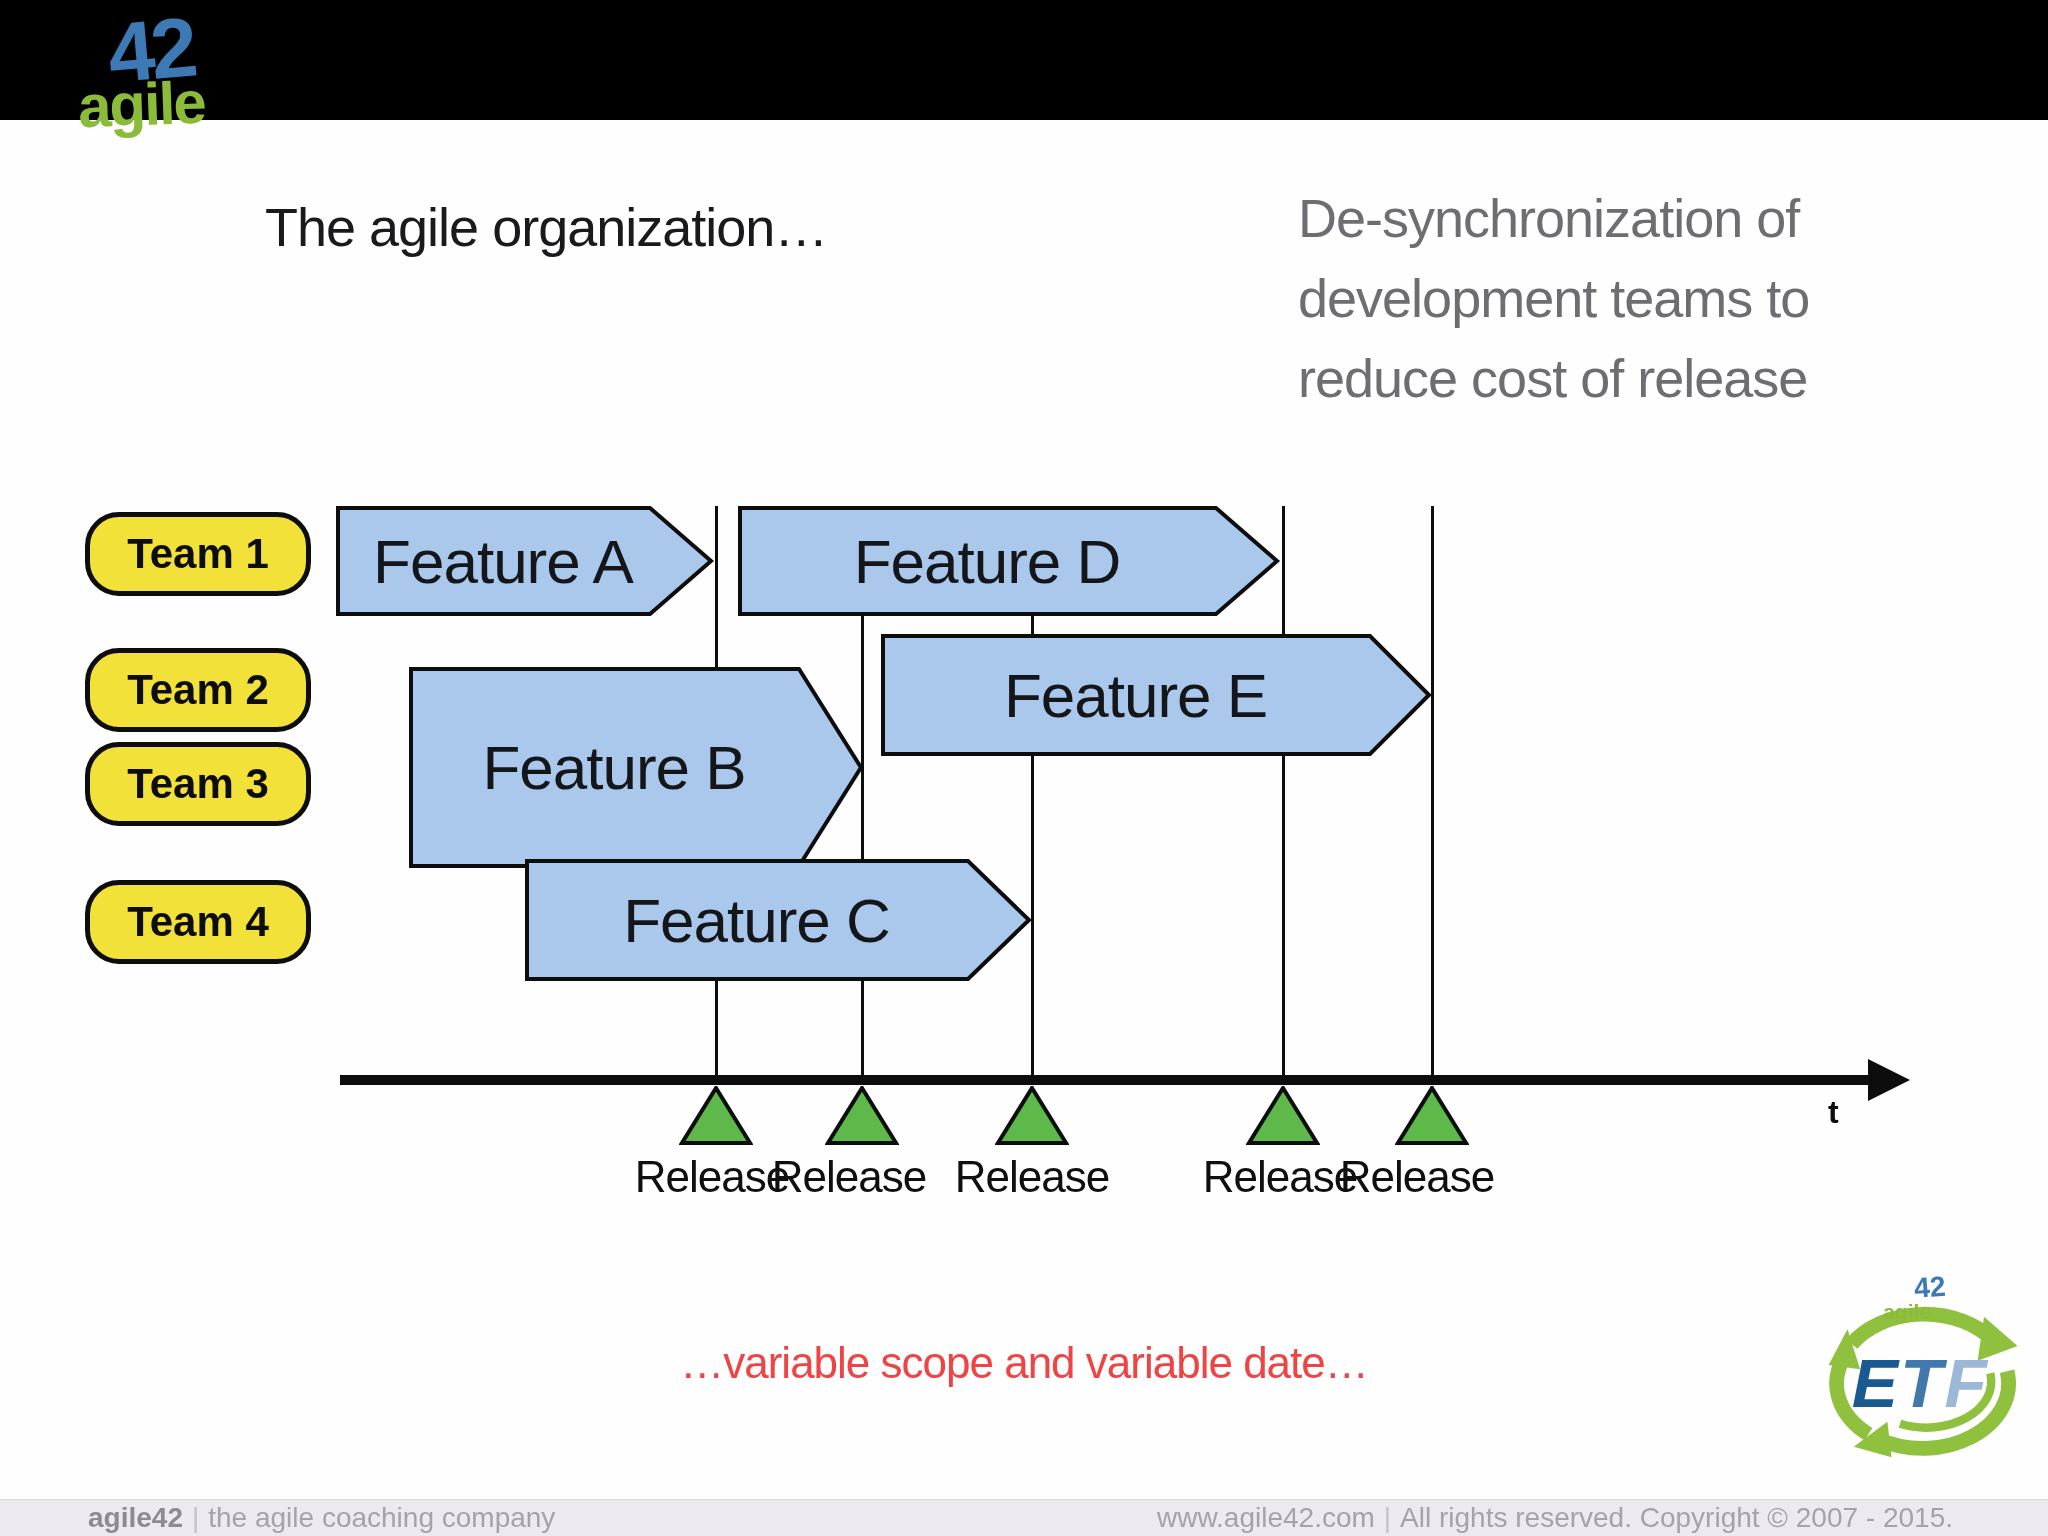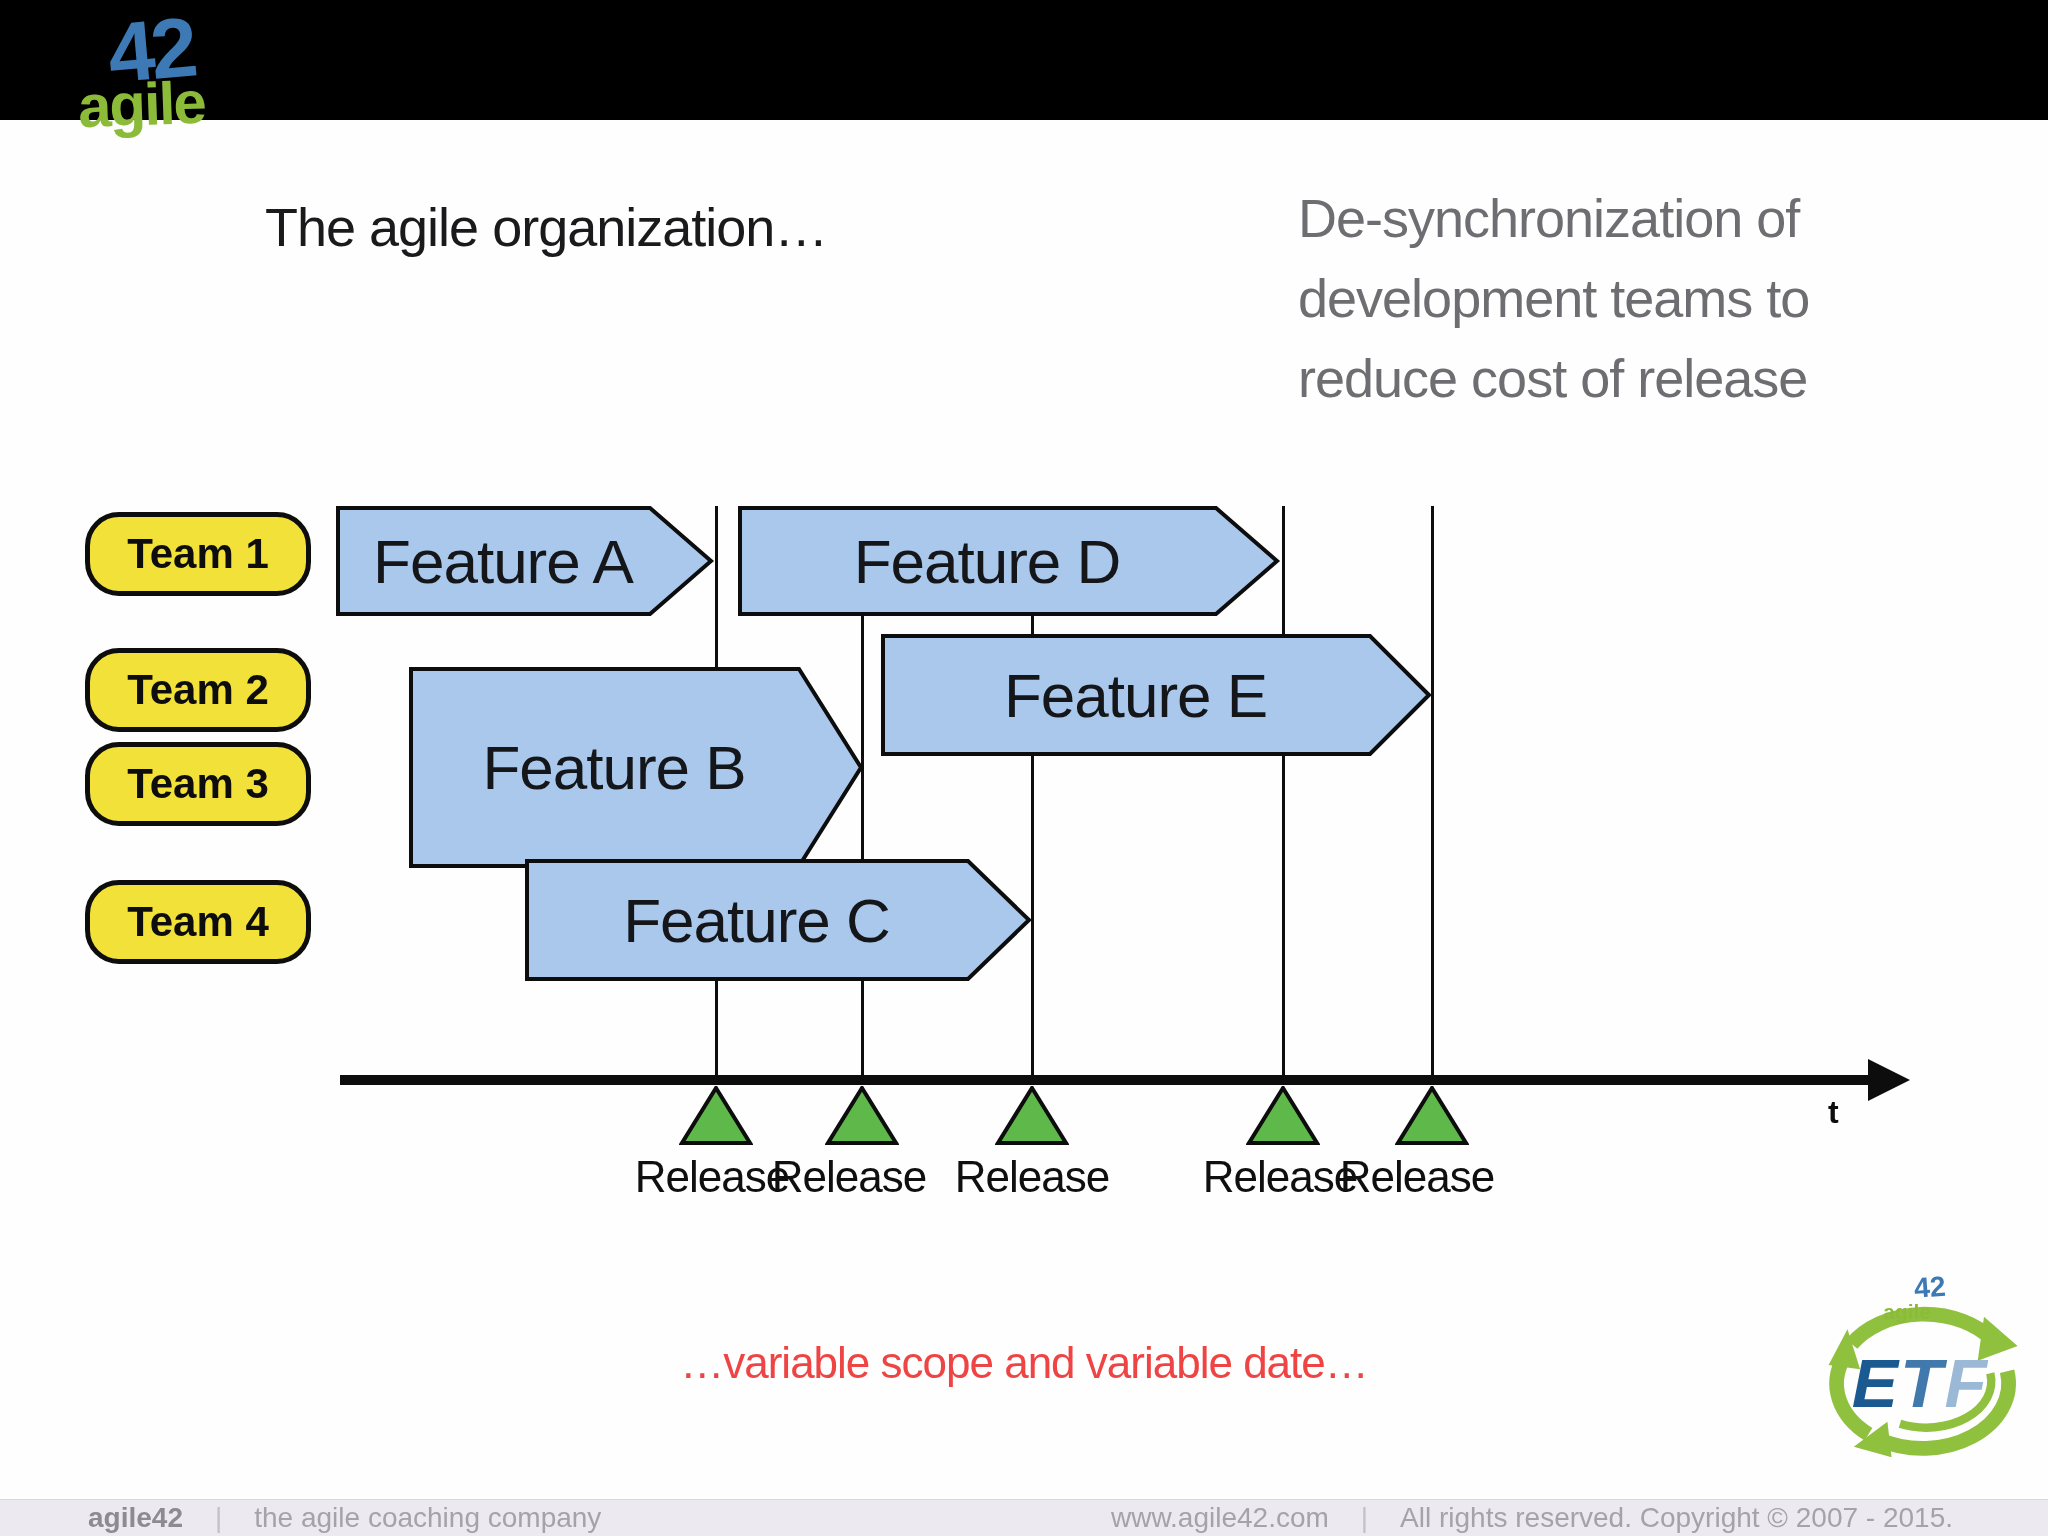--- a/index.html
+++ b/index.html
@@ -61,21 +61,21 @@
   }
   
   .etf{position:absolute;left:1816px;top:1266px;width:210px;height:200px;}
   
   .footer{
     position:absolute;left:0;bottom:0;width:2048px;height:37px;
     background:var(--footer-bg);border-top:1px solid #d9d7de;
     display:flex;align-items:center;justify-content:space-between;
     font-size:28px;box-sizing:border-box;padding:0 95px 0 88px;
   }
-  .footer .fgroup{display:flex;align-items:center;gap:32px;white-space:nowrap;}
+  .footer .fgroup{display:flex;align-items:center;gap:9px;white-space:nowrap;}
   .footer .brand{font-weight:bold;color:#8d8b90;}
   .footer .sep{color:#c3c1c7;font-weight:normal;}
   .footer .muted{color:#a5a2a8;}
 </style>
 </head>
 <body>
 
 <div class="slide">
 
   <div class="topbar"></div>

